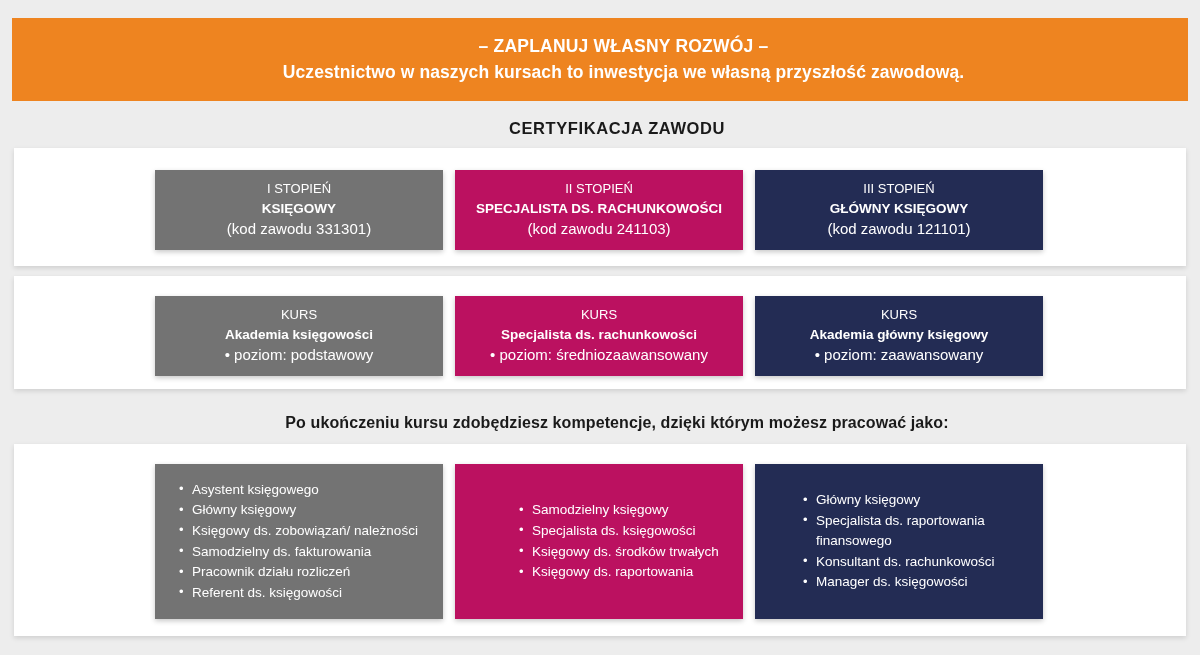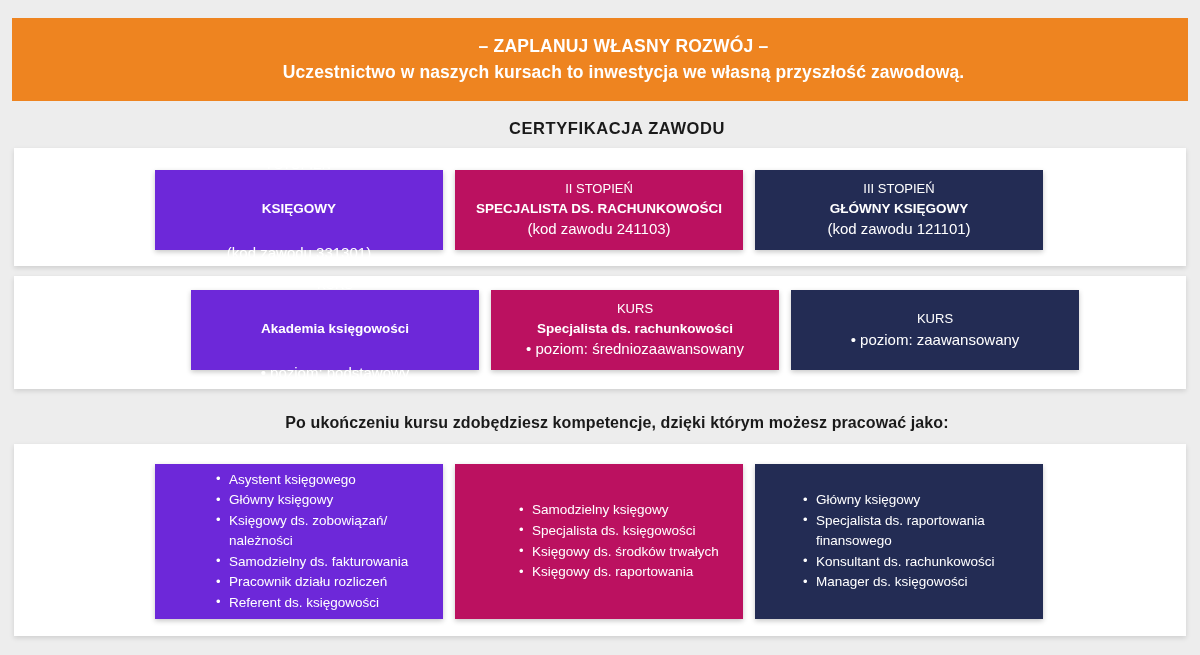--- a/index.html
+++ b/index.html
@@ -85,32 +85,32 @@
   .panel-comp   { left: 14px; top: 444px; width: 1172px; height: 192px; }
 
   
   .card-row {
     position: absolute;
     left: 155px;
     display: flex;
     gap: 12px;
   }
   .row-cert   { top: 170px; }
-  .row-course { top: 290px; margin-left: 36px; }
+  .row-course { top: 296px; }
   .row-comp   { top: 464px; }
 
   .card {
     box-sizing: border-box;
     box-shadow: 0 2px 5px rgba(0,0,0,.22);
     display: flex;
     flex-direction: column;
     align-items: center;
     justify-content: center;
   }
-  .card-orange  { background: #6d28d9; gap: 24px; }
+  .card-orange  { background: #737373; }
   .card-magenta { background: #bb1160; }
   .card-navy    { background: #232c54; }
 
   .cert-card   { width: 288px; height: 80px; }
   .course-card { width: 288px; height: 80px; }
   .comp-card   { width: 288px; height: 155px; justify-content: center; }
 
   .card-kicker {
     color: #ffffff;
     font-size: 13px;
@@ -134,21 +134,21 @@
   }
 
   
   .comp-list {
     list-style: none;
     margin: 0;
     padding: 0 14px 0 0;
     width: 100%;
     box-sizing: border-box;
   }
-  .comp-list.indent-a { padding-left: 61px; }
+  .comp-list.indent-a { padding-left: 24px; }
   .comp-list.indent-b { padding-left: 64px; }
   .comp-list.indent-c { padding-left: 48px; }
 
   .comp-list li {
     position: relative;
     color: #ffffff;
     font-size: 13.5px;
     line-height: 1.52;
     padding-left: 13px;
     text-align: left;
@@ -207,20 +207,21 @@
     </div>
 
     <div class="card course-card card-magenta">
       <div class="card-kicker">KURS</div>
       <div class="card-title">Specjalista ds. rachunkowości</div>
       <div class="card-sub">• poziom: średniozaawansowany</div>
     </div>
 
     <div class="card course-card card-navy">
       <div class="card-kicker">KURS</div>
+      <div class="card-title">Akademia główny księgowy</div>
       <div class="card-sub">• poziom: zaawansowany</div>
     </div>
 
   </div>
 
   <div class="section-heading heading-comp">Po ukończeniu kursu zdobędziesz kompetencje, dzięki którym możesz pracować jako:</div>
 
   <div class="panel panel-comp"></div>
   <div class="card-row row-comp">
 

